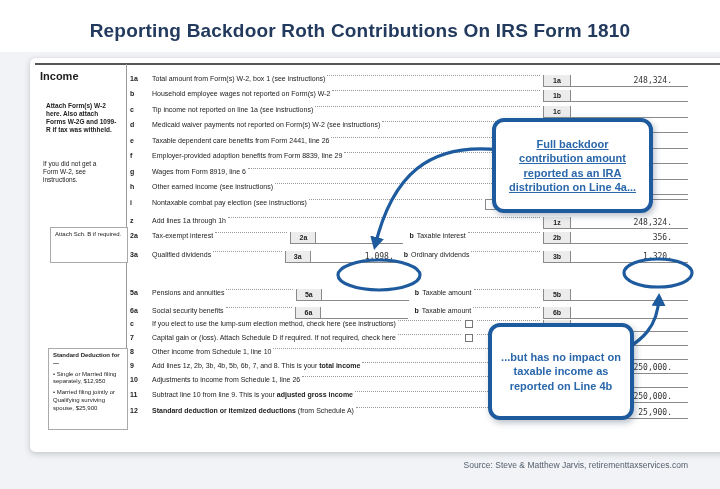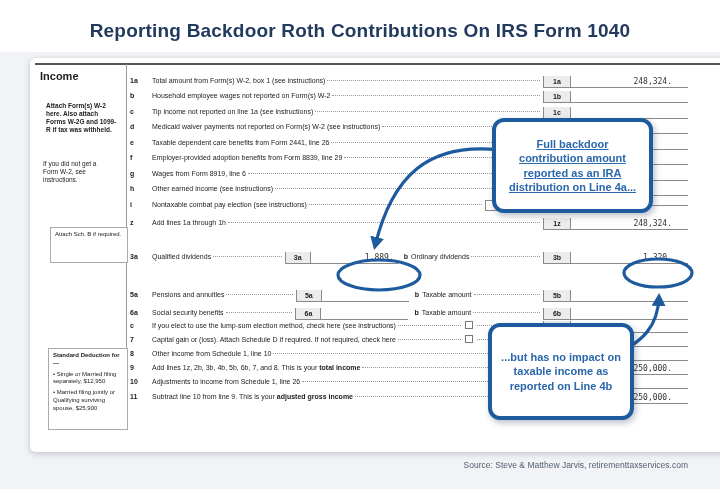--- a/index.html
+++ b/index.html
@@ -16,21 +16,21 @@
   
   .sb-income{position:absolute;left:10px;top:12px;font-size:11px;font-weight:bold;color:#1d1d1d;}
   .sb-note{position:absolute;font-size:6.5px;color:#222;line-height:1.25;}
   .sb-bold{font-weight:bold;}
   .sb-box{position:absolute;border:1px solid #aaa;background:#fff;font-size:6px;color:#222;
           padding:3px 4px;line-height:1.3;}
   .sb-box .hd{font-weight:bold;}
   .sb-box .bullet{margin-top:3px;}
 
   
-  .row{position:absolute;left:100px;width:558px;height:13px;display:flex;align-items:center;
+  .row{position:absolute;left:100px;width:558px;height:13px;display:flex;align-items:flex-start;
        font-size:7px;color:#222;white-space:nowrap;}
   .num{flex:none;width:22px;font-weight:bold;padding-bottom:2px;}
   .lbl{flex:none;padding-bottom:2px;}
   .bp{font-weight:bold;margin-right:3px;}
   .dots{flex:1;min-width:4px;border-bottom:1px dotted #999;margin:0 3px 3px 2px;}
   .fbox{flex:none;width:28px;height:12px;background:#ececec;border:1px solid #8a8a8a;border-top:none;
         box-sizing:border-box;font-weight:bold;text-align:center;line-height:11px;font-size:7px;}
   .mbox{flex:none;width:26px;height:11px;border:1px solid #8a8a8a;box-sizing:border-box;
         background:#fff;font-weight:bold;text-align:center;line-height:10px;font-size:7px;}
   .val{flex:none;width:117px;height:12px;border-bottom:1px solid #8a8a8a;box-sizing:border-box;
@@ -50,21 +50,21 @@
            box-sizing:border-box;z-index:6;box-shadow:2px 3px 6px rgba(30,50,80,.3);}
   .c1{left:492px;top:118px;width:161px;height:95px;text-decoration:underline;}
   .c2{left:488px;top:323px;width:146px;height:97px;}
   .overlay{position:absolute;left:0;top:0;width:720px;height:489px;z-index:5;pointer-events:none;}
   .source{position:absolute;right:32px;top:460px;font-size:8.5px;color:#55606e;padding-left:12px;}
 </style>
 </head>
 <body>
 
 <div class="backdrop"></div>
-<div class="title">Reporting Backdoor Roth Contributions On IRS Form 1040</div>
+<div class="title">Reporting Backdoor Roth Contributions On IRS Form 1810</div>
 
 <div class="card">
   <div class="toprule"></div>
   <div class="vrule"></div>
 
   <div class="sb-income">Income</div>
   <div class="sb-note sb-bold" style="left:16px;top:44px;width:72px;">Attach Form(s) W-2 here. Also attach Forms W-2G and 1099-R if tax was withheld.</div>
   <div class="sb-note" style="left:13px;top:102px;width:62px;">If you did not get a Form W-2, see instructions.</div>
   <div class="sb-box" style="left:20px;top:169px;width:68px;height:28px;">Attach Sch. B if required.</div>
   <div class="sb-box" style="left:18px;top:290px;width:70px;height:74px;overflow:hidden;">
@@ -137,26 +137,37 @@
     <span class="ruled"></span>
   </div>
   <div class="row" style="top:159px">
     <span class="num">z</span>
     <span class="lbl">Add lines 1a through 1h</span>
     <span class="dots"></span>
     <span class="fbox">1z</span>
     <span class="val">248,324.</span>
   </div>
 
+  <div class="row" style="top:174px">
+    <span class="num">2a</span>
+    <span class="lbl">Tax-exempt interest</span>
+    <span class="dots"></span>
+    <span class="fbox boxa">2a</span>
+    <span class="val vala"></span>
+    <span class="lbl" style="margin-left:6px"><span class="bp">b</span><span>Taxable interest</span></span>
+    <span class="dots"></span>
+    <span class="fbox">2b</span>
+    <span class="val valb">356.</span>
+  </div>
   <div class="row" style="top:193px">
     <span class="num">3a</span>
     <span class="lbl">Qualified dividends</span>
     <span class="dots"></span>
     <span class="fbox boxa">3a</span>
-    <span class="val vala">1,889.</span>
+    <span class="val vala">1,098.</span>
     <span class="lbl" style="margin-left:6px"><span class="bp">b</span><span>Ordinary dividends</span></span>
     <span class="dots"></span>
     <span class="fbox">3b</span>
     <span class="val valb">1,320.</span>
   </div>
   <div class="row" style="top:231px">
     <span class="num">5a</span>
     <span class="lbl">Pensions and annuities</span>
     <span class="dots"></span>
     <span class="fbox boxa">5a</span>
@@ -216,20 +227,27 @@
     <span class="dots"></span>
     <span class="fbox">10</span>
     <span class="val"></span>
   </div>
   <div class="row" style="top:333px">
     <span class="num">11</span>
     <span class="lbl"><span>Subtract line 10 from line 9. This is your </span><b>adjusted gross income</b><span></span></span>
     <span class="dots"></span>
     <span class="fbox">11</span>
     <span class="val">250,000.</span>
+  </div>
+  <div class="row" style="top:349px">
+    <span class="num">12</span>
+    <span class="lbl"><span></span><b>Standard deduction or itemized deductions</b><span> (from Schedule A)</span></span>
+    <span class="dots"></span>
+    <span class="fbox">12</span>
+    <span class="val">25,900.</span>
   </div>
 </div>
 
 <svg class="overlay" viewBox="0 0 720 489">
   <defs>
     <marker id="ah" markerUnits="userSpaceOnUse" markerWidth="14" markerHeight="14" refX="9" refY="7" orient="auto">
       <path d="M0,0 L13,7 L0,14 z" fill="#1d5b9e"></path>
     </marker>
   </defs>
   <ellipse cx="379" cy="275" rx="41" ry="15" fill="none" stroke="#1d5b9e" stroke-width="3.2"></ellipse>

